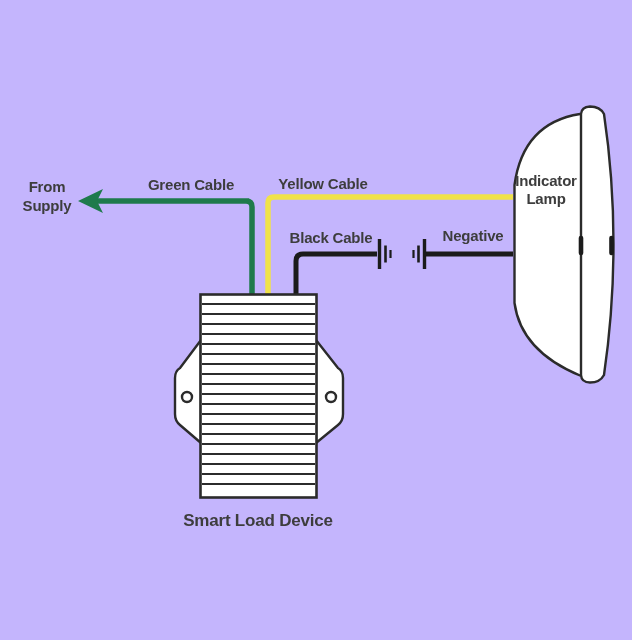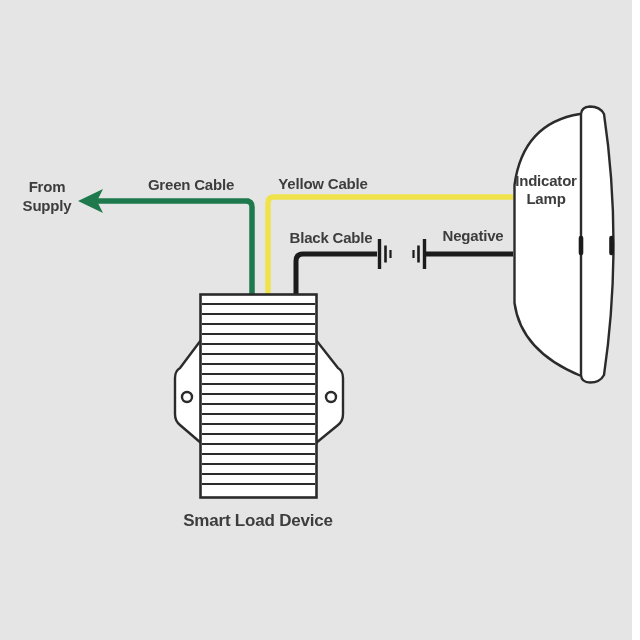--- a/index.html
+++ b/index.html
@@ -1,17 +1,17 @@
 <!DOCTYPE html>
 <html><head>
 <meta charset="utf-8">
 <style>
   html,body{margin:0;padding:0;background:#ffffff;}
   .canvas{
-    width:632px;height:640px;position:relative;background:#e5e5e5;
+    width:632px;height:640px;position:relative;background:#c4b5fd;
     font-family:"Liberation Sans",sans-serif;overflow:hidden;text-align:right;
   }
   svg{display:block;}
   .lbl{
     font-family:"Liberation Sans",sans-serif;
     font-weight:bold;
     font-size:15px;
     fill:#3d3d3d;
     text-anchor:middle;
     letter-spacing:-0.2px;

